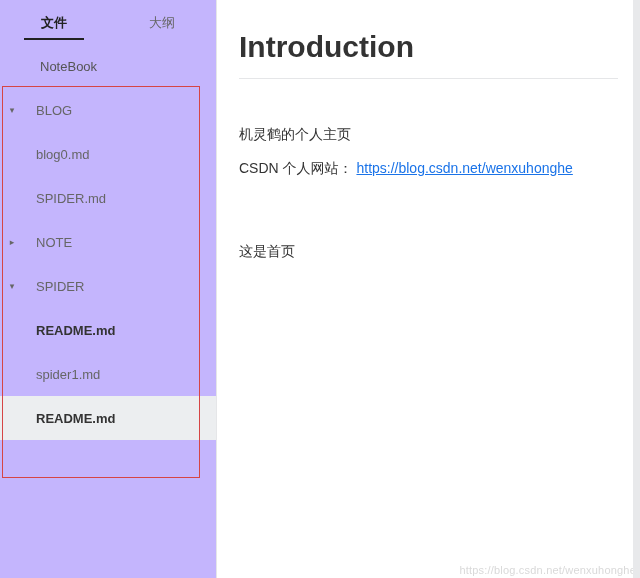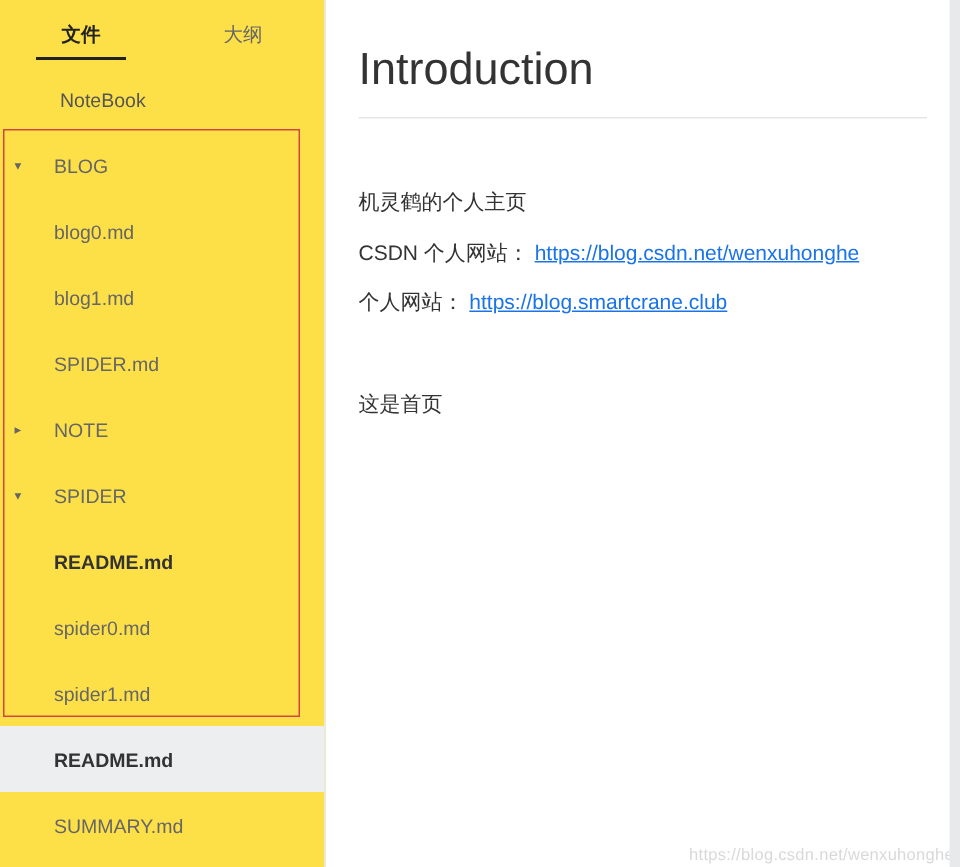--- a/index.html
+++ b/index.html
@@ -2,21 +2,21 @@
 <html><head>
 <meta charset="utf-8">
 <style>
   * { box-sizing: border-box; margin: 0; padding: 0; }
   body {
     font-family: -apple-system, "Helvetica Neue", Arial, "PingFang SC", "Microsoft YaHei", sans-serif;
     width: 640px; height: 578px; overflow: hidden;
     display: flex; background: #fff;
   }
   .sidebar {
-    width: 217px; height: 578px; background: #fde047; position: relative;
+    width: 217px; height: 578px; background: #c4b5fd; position: relative;
     border-right: 1px solid #e5e6e8;
   }
   .tabs { display: flex; height: 40px; align-items: flex-end; }
   .tab {
     flex: 1; text-align: center; font-size: 13px; color: #666;
     padding-bottom: 8px; cursor: pointer; position: relative;
   }
   .tab.active { color: #222; font-weight: 600; }
   .tab.active::after {
     content: ""; position: absolute; left: 24px; right: 24px; bottom: 0;
@@ -36,25 +36,25 @@
   .tree-item.bold { color: #333; font-weight: 600; }
   .tree-item.active { background: #eceef0; color: #333; font-weight: 700; }
   .highlight-box {
     position: absolute; left: 2px; top: 86px; width: 198px; height: 392px;
     border: 1px solid #d64545; pointer-events: none;
   }
   .content {
     flex: 1; padding: 30px 22px 0 22px; position: relative; overflow: hidden;
   }
   h1 {
-    font-size: 30px; font-weight: 400; color: #333; margin-bottom: 14px;
+    font-size: 30px; font-weight: 700; color: #333; margin-bottom: 14px;
   }
   .divider { height: 1px; background: #e5e6e8; margin-bottom: 46px; }
   .para { font-size: 14px; color: #333; line-height: 1.4; margin-bottom: 14px; }
-  .para.gap-top { margin-top: 48px; }
+  .para.gap-top { margin-top: 64px; }
   a.link { color: #1a73e8; text-decoration: underline; cursor: pointer; }
   .cursor {
     display: inline-block; width: 1px; height: 15px; background: #333;
     vertical-align: text-bottom; margin-left: 1px;
   }
   .watermark {
     position: absolute; right: 4px; bottom: 2px; font-size: 11px; color: #d9d9d9;
     letter-spacing: .2px;
   }
   .right-border {
@@ -71,54 +71,47 @@
   </div>
 
   <div class="tree">
     <div class="tree-item depth-0">NoteBook</div>
 
     <div class="tree-item depth-1">
       <span class="caret">▾</span>
       <span>BLOG</span>
     </div>
     <div class="tree-item depth-1">blog0.md</div>
-    <div class="tree-item depth-1">blog1.md</div>
     <div class="tree-item depth-1">SPIDER.md</div>
 
     <div class="tree-item depth-1">
       <span class="caret">▸</span>
       <span>NOTE</span>
     </div>
 
     <div class="tree-item depth-1">
       <span class="caret">▾</span>
       <span>SPIDER</span>
     </div>
     <div class="tree-item depth-1 bold">README.md</div>
-    <div class="tree-item depth-1">spider0.md</div>
     <div class="tree-item depth-1">spider1.md</div>
 
     <div class="tree-item depth-1 active">README.md</div>
-    <div class="tree-item depth-1">SUMMARY.md</div>
   </div>
 
   <div class="highlight-box"></div>
 </div>
 
 <div class="content">
   <h1>Introduction</h1>
   <div class="divider"></div>
 
   <div class="para">机灵鹤的个人主页</div>
   <div class="para">
     <span>CSDN 个人网站：</span>
     <a class="link">https://blog.csdn.net/wenxuhonghe</a>
   </div>
-  <div class="para">
-    <span>个人网站：</span>
-    <a class="link">https://blog.smartcrane.club</a>
-  </div>
   <div class="para gap-top">这是首页</div>
 
   <div class="watermark">https://blog.csdn.net/wenxuhonghe</div>
 </div>
 
 <div class="right-border"></div>
 
 </body></html>

